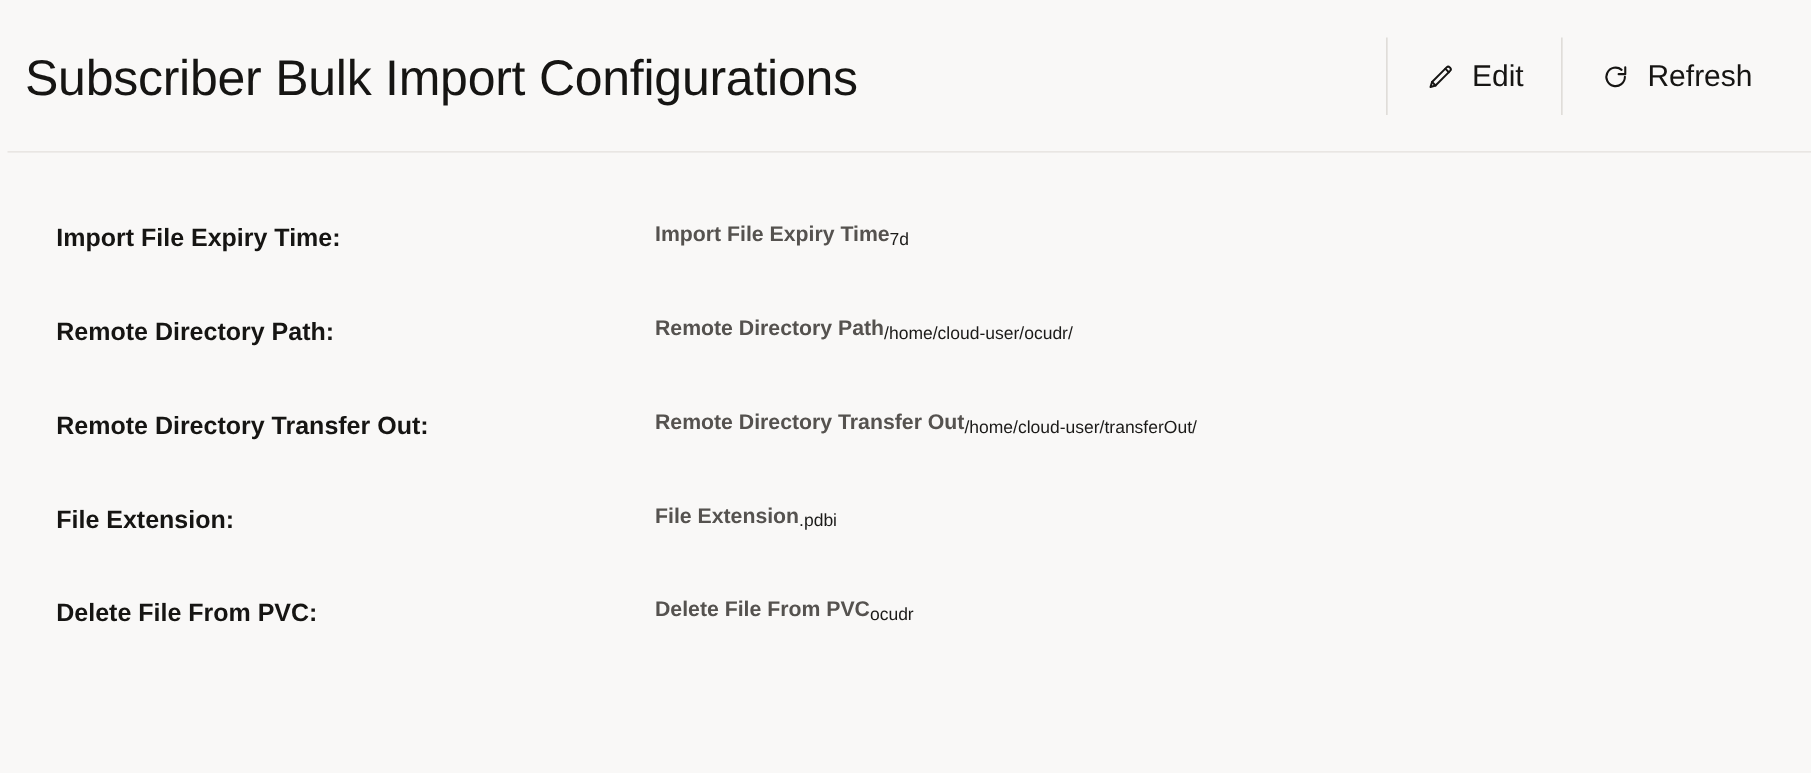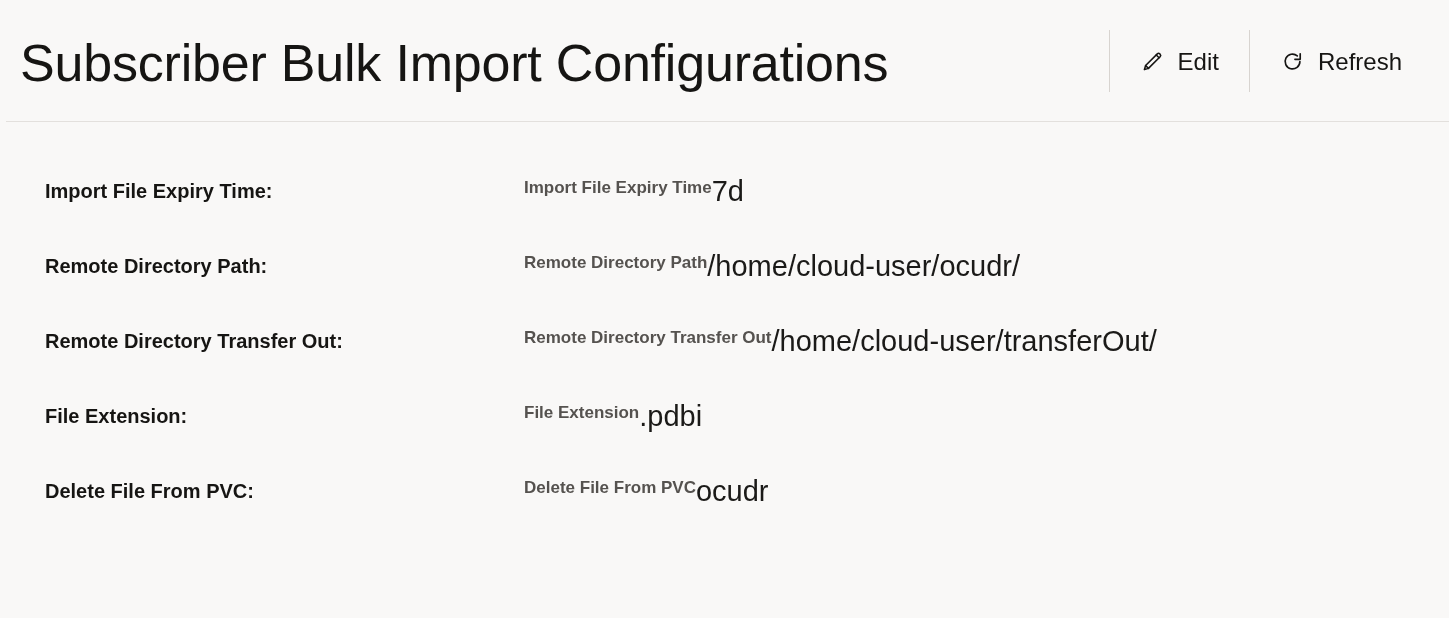--- a/index.html
+++ b/index.html
@@ -27,21 +27,21 @@
     width:1449px;
     height:122px;
     display:flex;
     align-items:center;
   }
 
   .page-title {
     position:absolute;
     left:20px;
     top:39px;
-    font-size:52px;
+    font-size:40px;
     font-weight:300;
     color:#161513;
     letter-spacing:-0.2px;
     line-height:48px;
     white-space:nowrap;
   }
 
   .header-actions {
     position:absolute;
     right:17px;
@@ -142,21 +142,21 @@
 
   .field-value-caption {
     font-size:17px;
     font-weight:600;
     color:#55524f;
     line-height:26px;
     white-space:nowrap;
   }
 
   .field-value {
-    font-size:29px;
+    font-size:14px;
     font-weight:300;
     color:#1b1a18;
     line-height:31px;
     margin-top:1px;
     white-space:nowrap;
   }
 </style>
 </head>
 <body>
 

